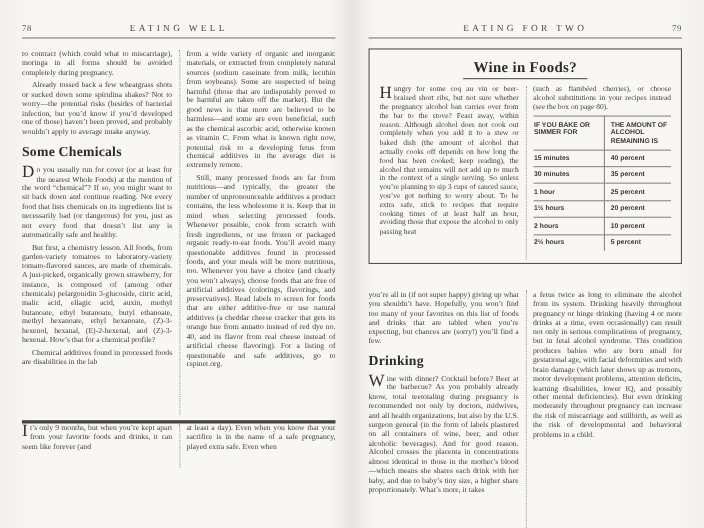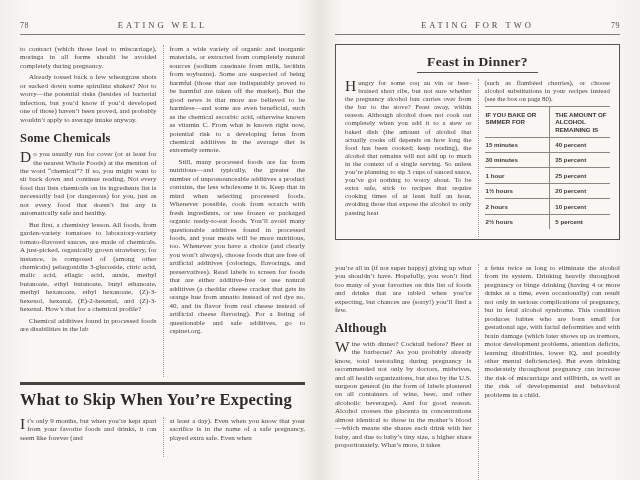--- a/index.html
+++ b/index.html
@@ -98,56 +98,55 @@
   <section class="page page-left">
     <header class="running-head">
       <span class="folio">78</span>
       <span class="head-title">EATING WELL</span>
       <span class="folio right"></span>
     </header>
     <div class="head-rule"></div>
 
     <div class="two-col upper">
       <div class="col first">
-        <p>to contract (which those lead to miscarriage), moringa in all forms should be avoided completely during pregnancy.</p>
+        <p>to contract (which could what to miscarriage), moringa in all forms should be avoided completely during pregnancy.</p>
         <p class="ind">Already tossed back a few wheatgrass shots or sucked down some spirulina shakes? Not to worry—the potential risks (besides of bacterial infection, but you’d know if you’d developed one of those) haven’t been proved, and probably wouldn’t apply to average intake anyway.</p>
         <h2 class="section-heading">Some Chemicals</h2>
         <p><span class="dropcap">D</span><span>o you usually run for cover (or at least for the nearest Whole Foods) at the mention of the word “chemical”? If so, you might want to sit back down and continue reading. Not every food that lists chemicals on its ingredients list is necessarily bad (or dangerous) for you, just as not every food that doesn’t list any is automatically safe and healthy.</span></p>
         <p class="ind">But first, a chemistry lesson. All foods, from garden-variety tomatoes to laboratory-variety tomato-flavored sauces, are made of chemicals. A just-picked, organically grown strawberry, for instance, is composed of (among other chemicals) pelargonidin 3-glucoside, citric acid, malic acid, ellagic acid, auxin, methyl butanoate, ethyl butanoate, butyl ethanoate, methyl hexanoate, ethyl hexanoate, (Z)-3-hexenol, hexanal, (E)-2-hexenal, and (Z)-3-hexenal. How’s that for a chemical profile?</p>
         <p class="ind">Chemical additives found in processed foods are disabilities in the lab</p>
       </div>
       <div class="col second">
         <p>from a wide variety of organic and inorganic materials, or extracted from completely natural sources (sodium caseinate from milk, lecithin from soybeans). Some are suspected of being harmful (those that are indisputably proved to be harmful are taken off the market). But the good news is that more are believed to be harmless—and some are even beneficial, such as the chemical ascorbic acid, otherwise known as vitamin C. From what is known right now, potential risk to a developing fetus from chemical additives in the average diet is extremely remote.</p>
         <p class="ind">Still, many processed foods are far from nutritious—and typically, the greater the number of unpronounceable additives a product contains, the less wholesome it is. Keep that in mind when selecting processed foods. Whenever possible, cook from scratch with fresh ingredients, or use frozen or packaged organic ready-to-eat foods. You’ll avoid many questionable additives found in processed foods, and your meals will be more nutritious, too. Whenever you have a choice (and clearly you won’t always), choose foods that are free of artificial additives (colorings, flavorings, and preservatives). Read labels to screen for foods that are either additive-free or use natural additives (a cheddar cheese cracker that gets its orange hue from annatto instead of red dye no. 40, and its flavor from real cheese instead of artificial cheese flavoring). For a listing of questionable and safe additives, go to cspinet.org.</p>
       </div>
     </div>
 
     <div class="thick-rule"></div>
-    <h1 class="big-heading">What to Skip When You’re Expecting</h1>
     <div class="two-col lower">
       <div class="col first">
         <p><span class="dropcap">I</span><span>t’s only 9 months, but when you’re kept apart from your favorite foods and drinks, it can seem like forever (and</span></p>
       </div>
       <div class="col second">
         <p>at least a day). Even when you know that your sacrifice is in the name of a safe pregnancy, played extra safe. Even when</p>
       </div>
     </div>
   </section>
 
   <section class="page page-right">
     <header class="running-head">
       <span class="folio"></span>
       <span class="head-title">EATING FOR TWO</span>
       <span class="folio right">79</span>
     </header>
     <div class="head-rule"></div>
 
     <div class="wine-box">
       <div class="box-title-wrap">
-        <span class="box-title">Feast in Dinner?</span>
+        <span class="box-title">Wine in Foods?</span>
       </div>
       <div class="two-col box-cols">
         <div class="col first">
           <p><span class="dropcap">H</span><span>ungry for some coq au vin or beer-braised short ribs, but not sure whether the pregnancy alcohol ban carries over from the bar to the stove? Feast away, within reason. Although alcohol does not cook out completely when you add it to a stew or baked dish (the amount of alcohol that actually cooks off depends on how long the food has been cooked; keep reading), the alcohol that remains will not add up to much in the context of a single serving. So unless you’re planning to sip 3 cups of sauced sauce, you’ve got nothing to worry about. To be extra safe, stick to recipes that require cooking times of at least half an hour, avoiding those that expose the alcohol to only passing heat</span></p>
         </div>
         <div class="col second">
           <p>(such as flambéed cherries), or choose alcohol substitutions in your recipes instead (see the box on page 80).</p>
           <table class="alc-table">
             <thead>
               <tr>
@@ -182,21 +181,21 @@
               </tr>
             </tbody>
           </table>
         </div>
       </div>
     </div>
 
     <div class="two-col lower-right">
       <div class="col first">
         <p>you’re all in (if not super happy) giving up what you shouldn’t have. Hopefully, you won’t find too many of your favorites on this list of foods and drinks that are tabled when you’re expecting, but chances are (sorry!) you’ll find a few.</p>
-        <h2 class="section-heading">Although</h2>
+        <h2 class="section-heading">Drinking</h2>
         <p><span class="dropcap">W</span><span>ine with dinner? Cocktail before? Beer at the barbecue? As you probably already know, total teetotaling during pregnancy is recommended not only by doctors, midwives, and all health organizations, but also by the U.S. surgeon general (in the form of labels plastered on all containers of wine, beer, and other alcoholic beverages). And for good reason. Alcohol crosses the placenta in concentrations almost identical to those in the mother’s blood—which means she shares each drink with her baby, and due to baby’s tiny size, a higher share proportionately. What’s more, it takes</span></p>
       </div>
       <div class="col second">
         <p>a fetus twice as long to eliminate the alcohol from its system. Drinking heavily throughout pregnancy or binge drinking (having 4 or more drinks at a time, even occasionally) can result not only in serious complications of pregnancy, but in fetal alcohol syndrome. This condition produces babies who are born small for gestational age, with facial deformities and with brain damage (which later shows up as tremors, motor development problems, attention deficits, learning disabilities, lower IQ, and possibly other mental deficiencies). But even drinking moderately throughout pregnancy can increase the risk of miscarriage and stillbirth, as well as the risk of developmental and behavioral problems in a child.</p>
       </div>
     </div>
   </section>
 
 </div>
 

